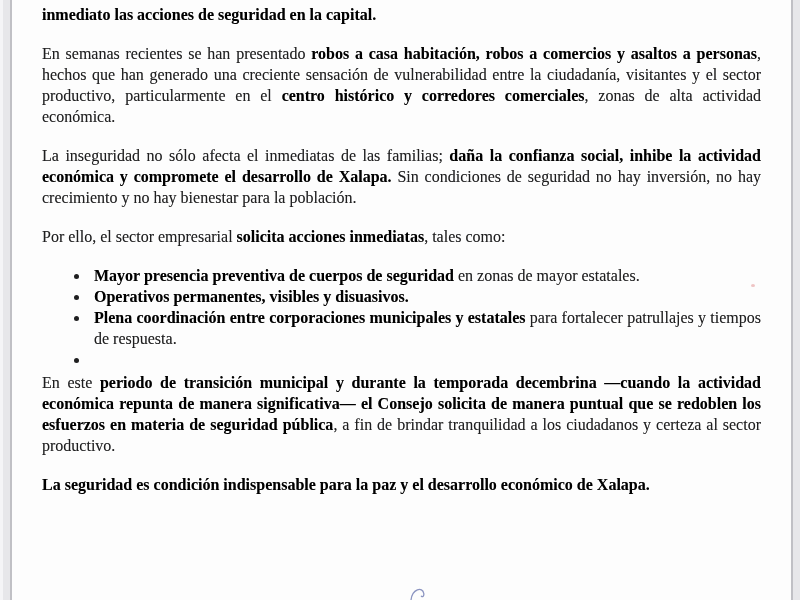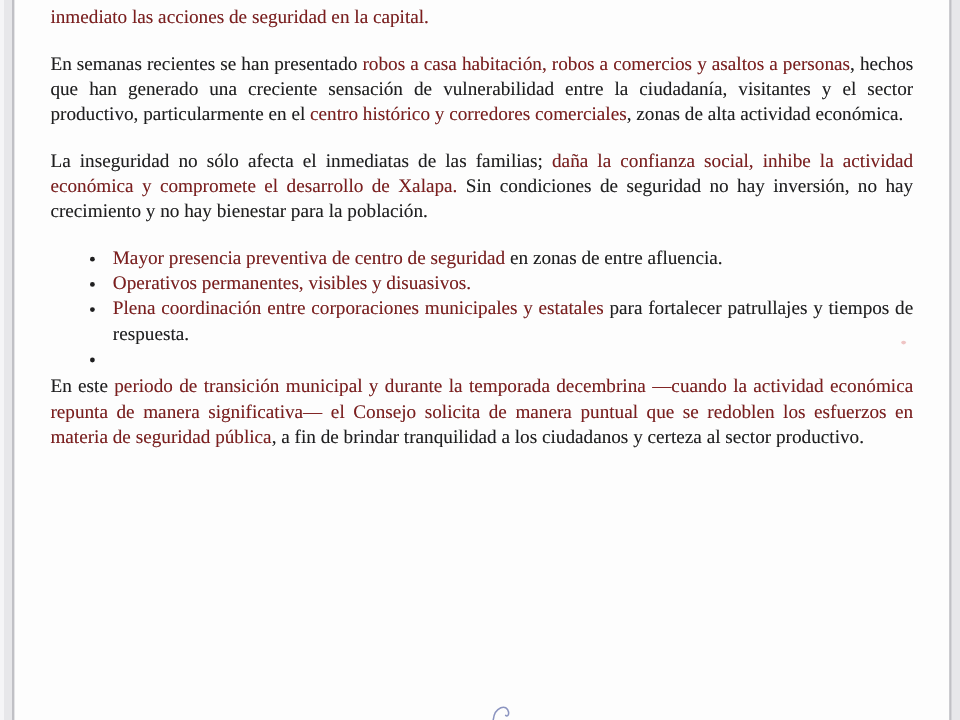--- a/index.html
+++ b/index.html
@@ -15,49 +15,51 @@
     border-left:2px solid #c0c0c5;
     border-right:2px solid #c0c0c5;
     padding:4px 30px 0 30px;
     color:#1f1f20;
     font-size:16px;
     line-height:21px;
     text-align:justify;
     text-shadow:0 0 .5px rgba(25,25,25,.38);
   }
   .para{margin:0 0 18px}
-  .b{font-weight:normal;color:#7f1d1d}
+  .b{font-weight:bold;color:#000000}
   ul.bullets{margin:4px 0 2px;padding:0 0 0 48px;list-style:disc outside}
   ul.bullets li{padding-left:4px;text-align:justify}
   .signature{position:absolute;left:409px;top:585px}
   .artifact-dot{position:absolute;left:751px;top:284px;width:4px;height:3px;
     border-radius:50%;background:rgba(225,140,140,.5)}
 </style>
 </head>
 <body>
 
 <div class="paper">
 
   <p class="para"><span class="b">inmediato las acciones de seguridad en la capital.</span></p>
 
   <p class="para"><span>En semanas recientes se han presentado </span><span class="b">robos a casa habitación, robos a comercios y asaltos a personas</span><span>, hechos que han generado una creciente sensación de vulnerabilidad entre la ciudadanía, visitantes y el sector productivo, particularmente en el </span><span class="b">centro histórico y corredores comerciales</span><span>, zonas de alta actividad económica.</span></p>
 
   <p class="para"><span>La inseguridad no sólo afecta el inmediatas de las familias; </span><span class="b">daña la confianza social, inhibe la actividad económica y compromete el desarrollo de Xalapa.</span><span> Sin condiciones de seguridad no hay inversión, no hay crecimiento y no hay bienestar para la población.</span></p>
 
+  <p class="para"><span>Por ello, el sector empresarial </span><span class="b">solicita acciones inmediatas</span><span>, tales como:</span></p>
 
   <ul class="bullets">
-    <li><span class="b">Mayor presencia preventiva de centro de seguridad</span><span> en zonas de entre afluencia.</span></li>
+    <li><span class="b">Mayor presencia preventiva de cuerpos de seguridad</span><span> en zonas de mayor estatales.</span></li>
     <li><span class="b">Operativos permanentes, visibles y disuasivos.</span></li>
     <li><span class="b">Plena coordinación entre corporaciones municipales y estatales</span><span> para fortalecer patrullajes y tiempos de respuesta.</span></li>
     <li><span>&nbsp;</span></li>
   </ul>
 
   <p class="para"><span>En este </span><span class="b">periodo de transición municipal y durante la temporada decembrina —cuando la actividad económica repunta de manera significativa— el Consejo solicita de manera puntual que se redoblen los esfuerzos en materia de seguridad pública</span><span>, a fin de brindar tranquilidad a los ciudadanos y certeza al sector productivo.</span></p>
 
 
+  <p class="para"><span class="b">La seguridad es condición indispensable para la paz y el desarrollo económico de Xalapa.</span></p>
 
 </div>
 
 <span class="artifact-dot"></span>
 
 <svg class="signature" width="20" height="15" viewBox="0 0 20 15" fill="none" aria-hidden="true">
   <path d="M2,15 C3.2,4 13.5,1 14.8,8.5 C15.2,11 13.6,12.3 12.4,11.2" stroke="#8b94c0" stroke-width="1.3" fill="none" stroke-linecap="round"></path>
 </svg>
 
 </body></html>

